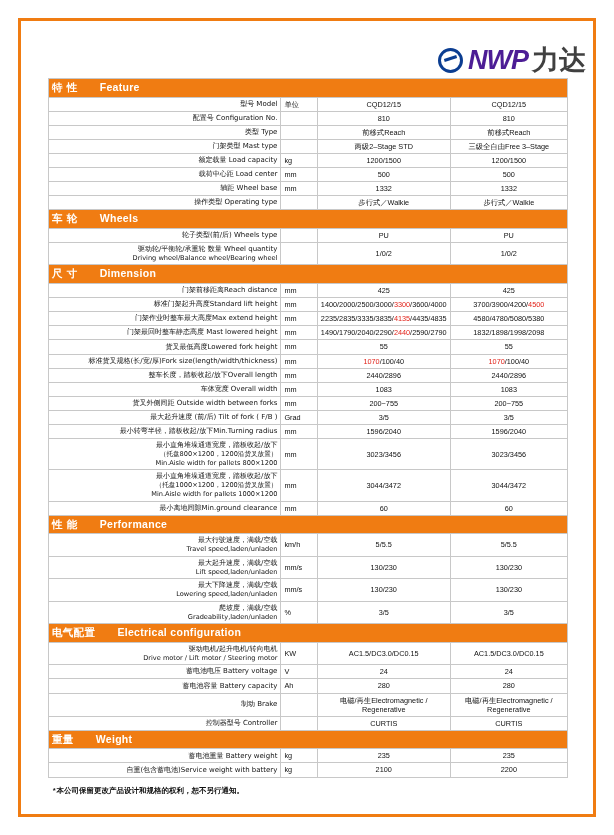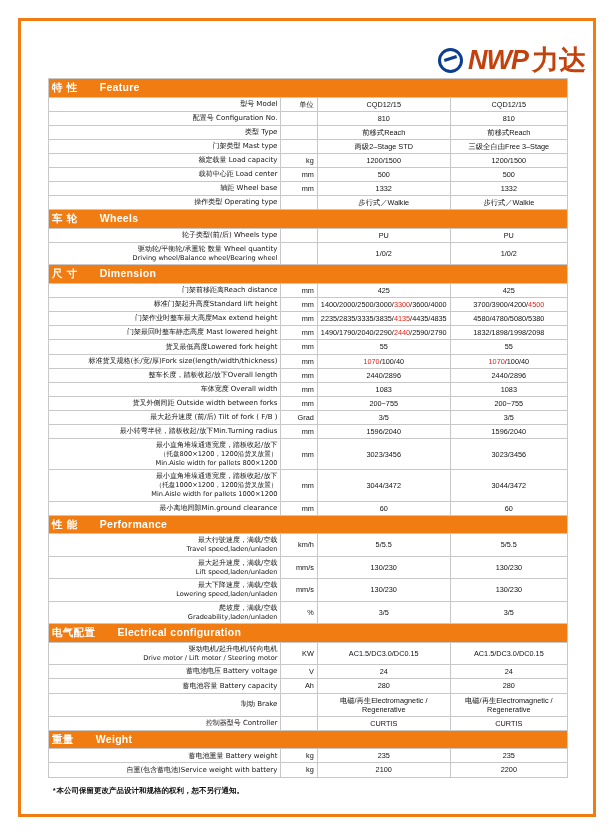--- a/index.html
+++ b/index.html
@@ -21,28 +21,28 @@
   .logo{
     position:absolute;
     right:28px;top:42px;
     display:flex;align-items:center;
     gap:4px;
   }
   .logo-mark{
     font-size:27px;
     font-weight:bold;
     font-style:italic;
-    color:#c2410c;
+    color:#4c1d95;
     letter-spacing:-1px;
     font-family:"Liberation Sans", sans-serif;
   }
   .logo-cn{
     font-size:27px;
     font-weight:bold;
-    color:#c2410c;
+    color:#404040;
     font-family:"DejaVu Sans", sans-serif;
     text-align:center;
   }
   .logo-ring{
     width:19px;height:19px;
     border:3px solid #0b3d91;
     border-radius:50%;
     margin-right:1px;
     position:relative;
   }
@@ -74,21 +74,21 @@
     color:#ffffff;
     border:0.7px solid #f07c12;
     font-weight:bold;
     padding:3px 6px;
     font-size:10px;
     letter-spacing:0.3px;
   }
   .sechead .cn{font-size:10.5px;font-family:"DejaVu Sans",sans-serif;}
   .sechead .en{font-size:10.5px;font-family:"Liberation Sans",sans-serif;padding-left:16px;}
   .c-label{width:250px;text-align:right;font-family:"DejaVu Sans",sans-serif;font-size:7px;}
-  .c-unit{width:32px;text-align:right;}
+  .c-unit{width:32px;text-align:left;}
   .c-val{width:119px;text-align:center;}
   .red{color:#e2231a;text-align:center;}
   .note{
     position:absolute;
     left:52px;top:786px;
     font-size:7.5px;
     font-family:Liberation Mono, monospace;
     color:#111;
     font-weight:bold;
   }

